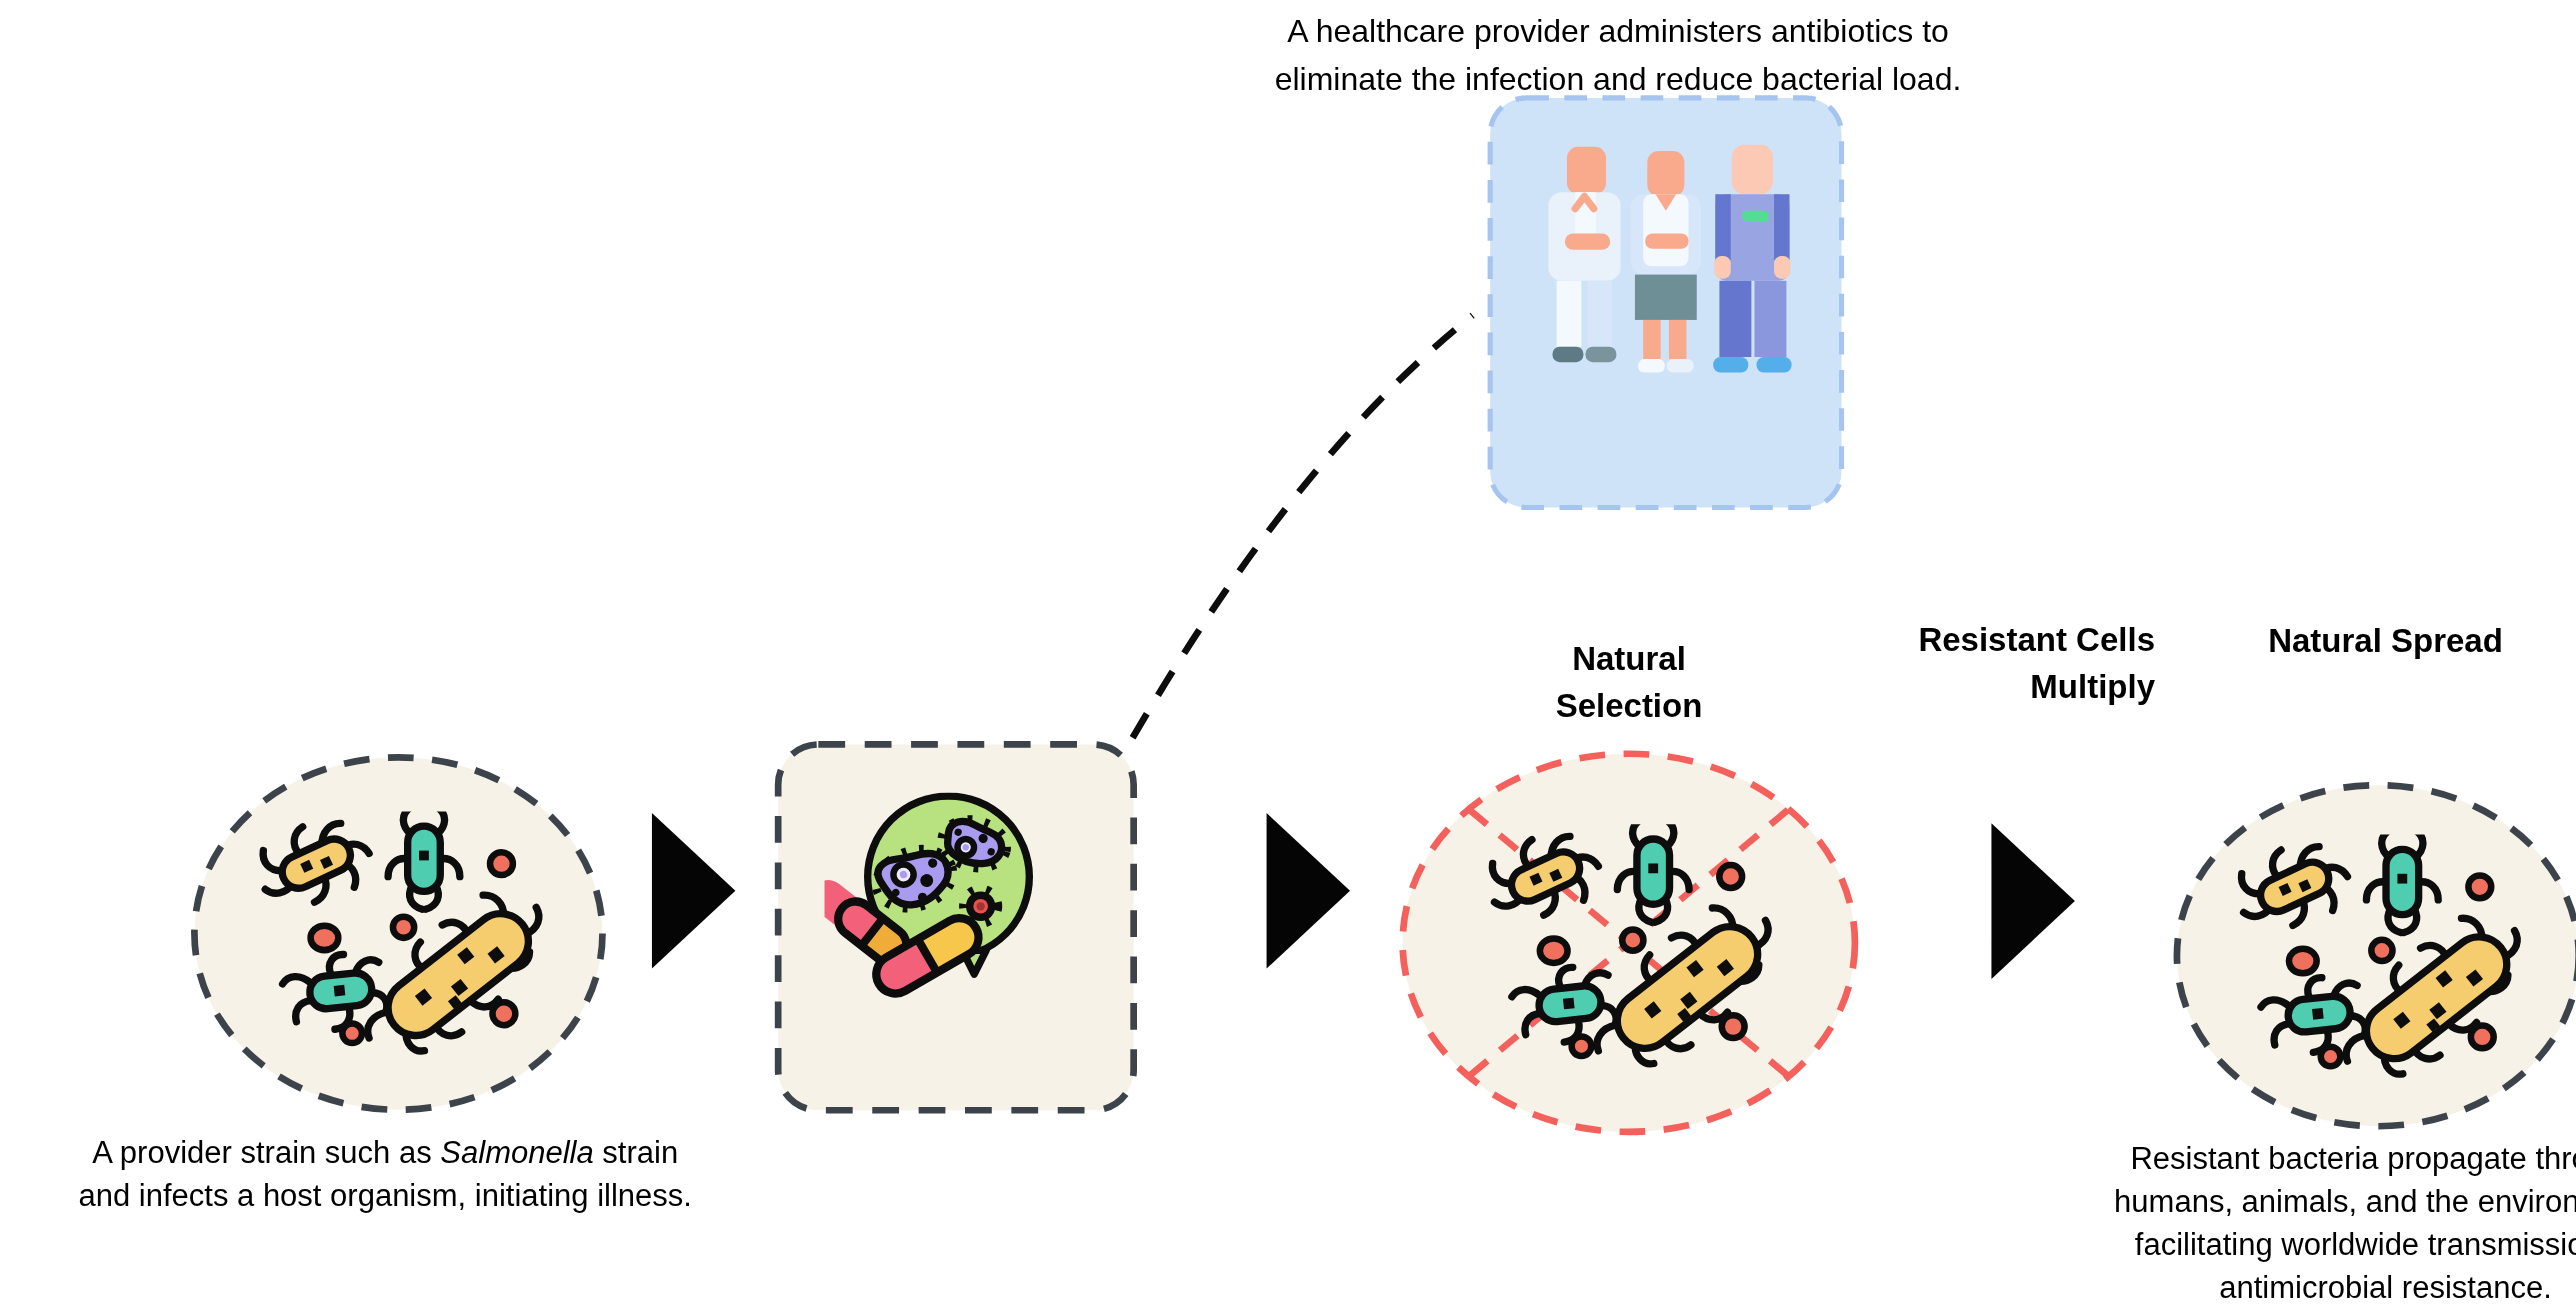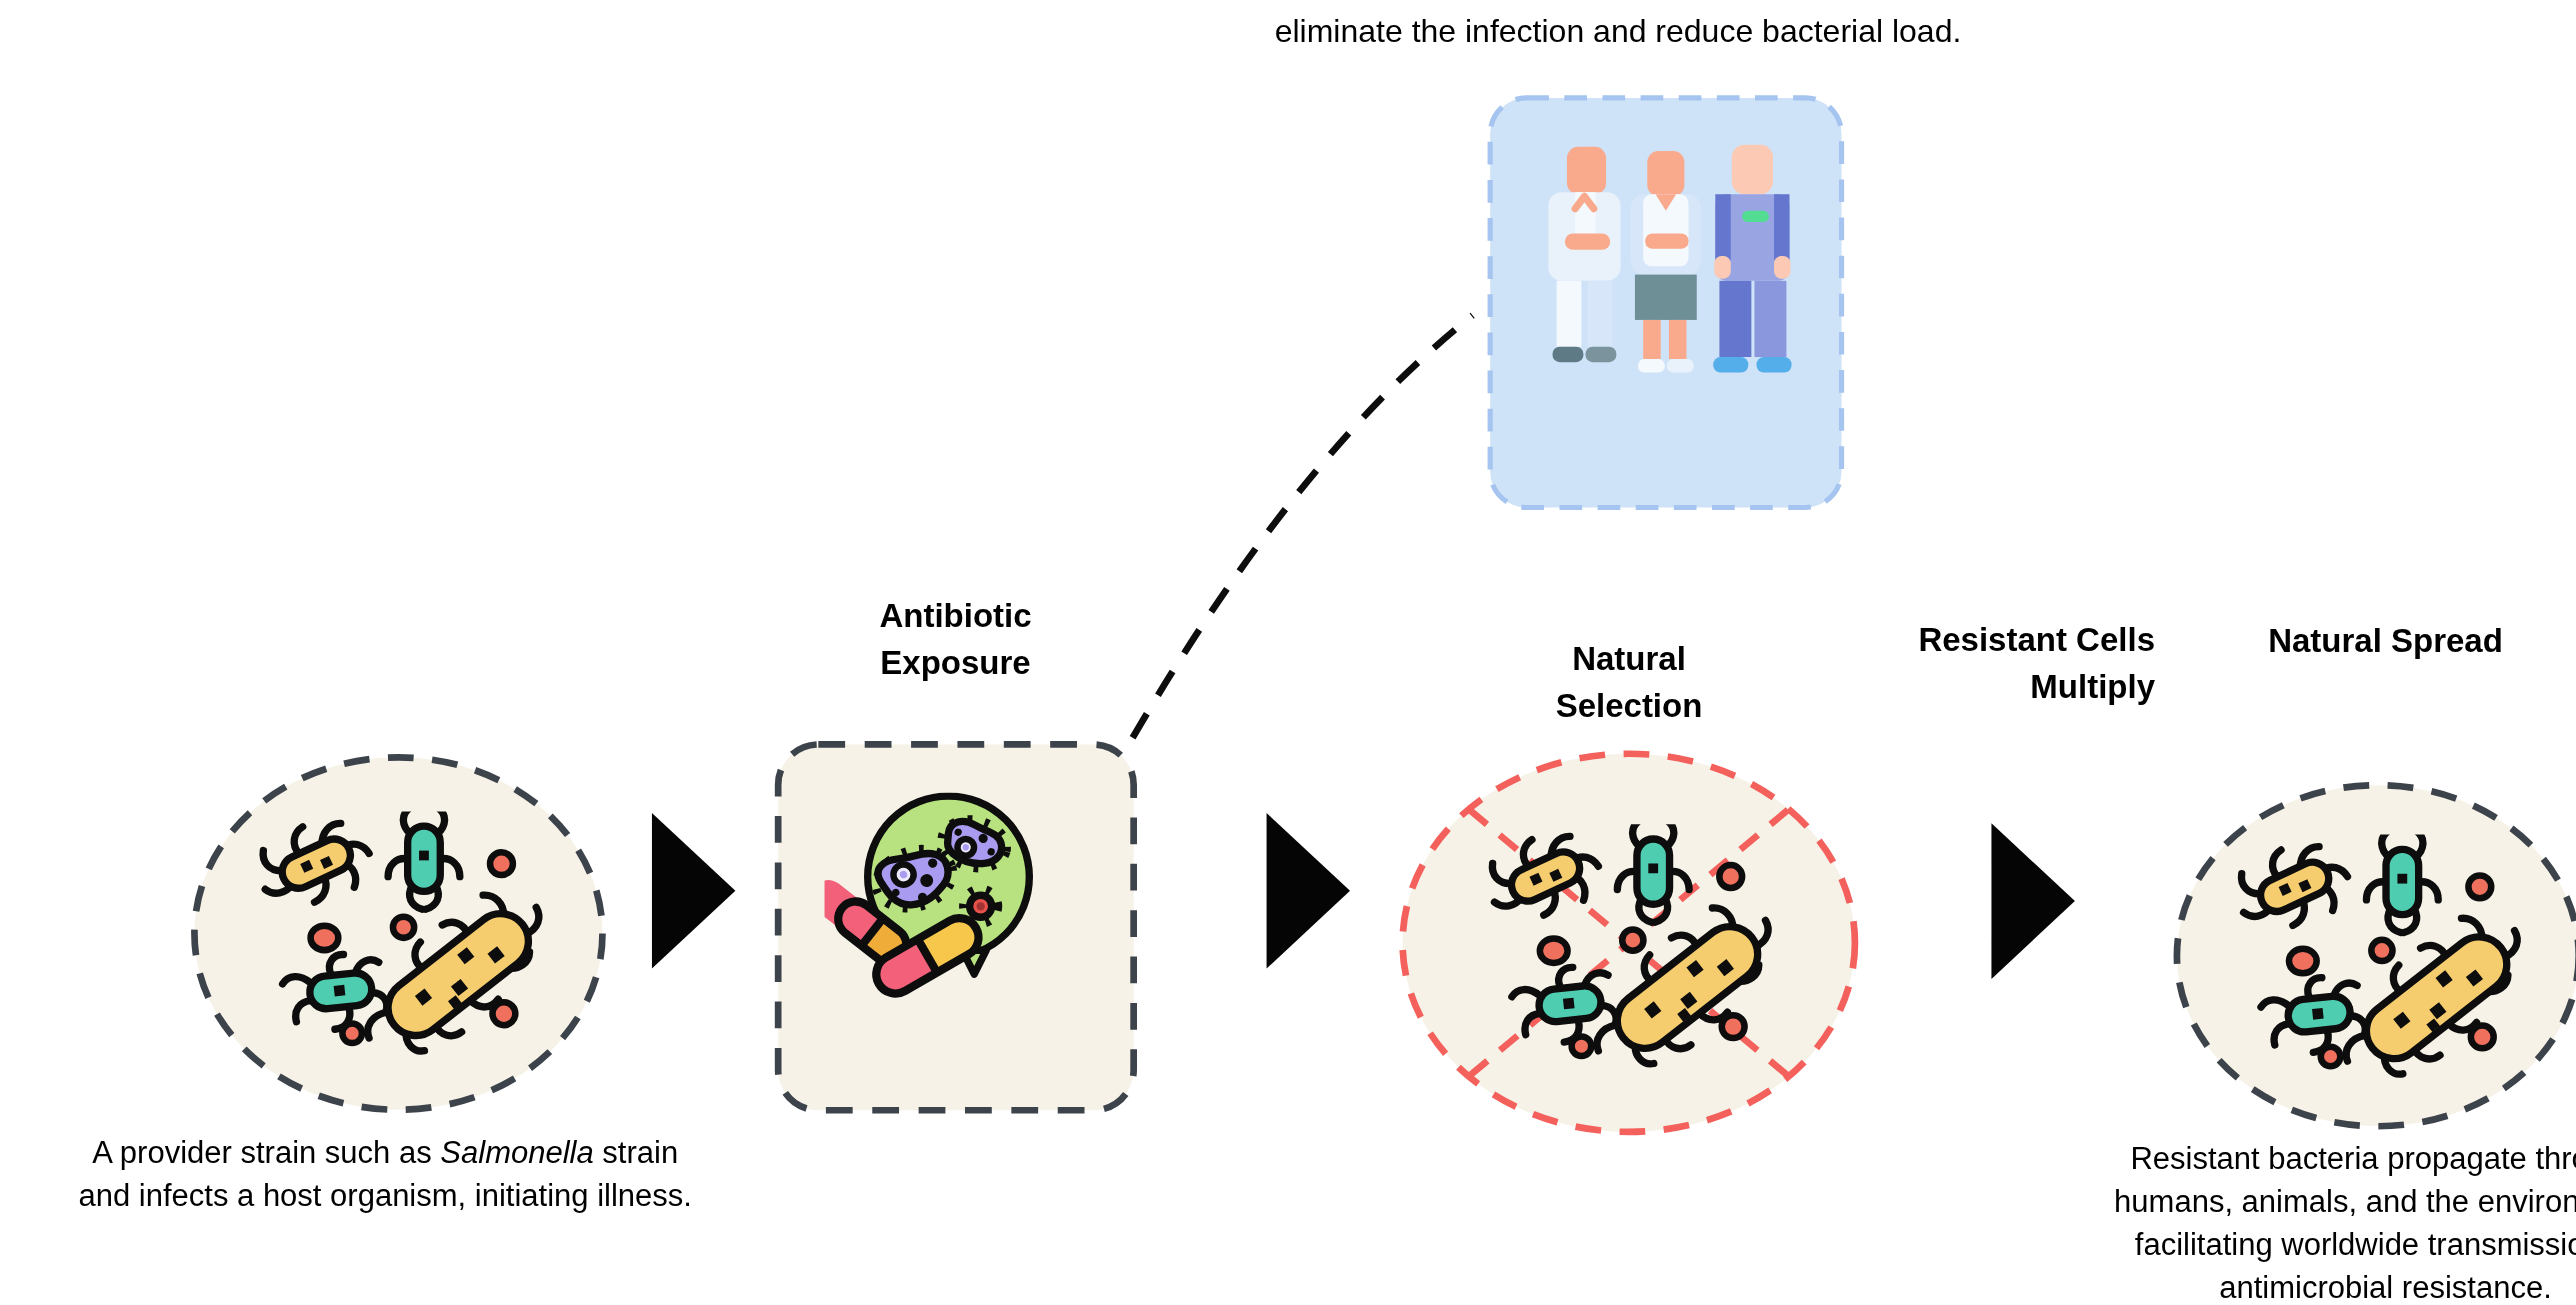--- a/index.html
+++ b/index.html
@@ -250,25 +250,25 @@
 
     <polygon class="arrow" points="3865,1598 3865,1900 4027,1749"></polygon>
 
     <g>
       <ellipse class="panel-ellipse" cx="4615" cy="1855" rx="390" ry="331"></ellipse>
       <use href="#bacteria-cluster" x="4330" y="1620" width="570" height="475"></use>
     </g>
   </svg>
 
   <div class="txt annotation" style="left:1206px;top:7.2px;width:824px;">
+    <div class="line">A healthcare provider administers antibiotics to</div>
     <div class="line">eliminate the infection and reduce bacterial load.</div>
   </div>
 
 
-  <div class="txt stage-title" style="left:811px;top:592px;width:289px;">Antibiotic Exposure</div>
 
   <div class="txt stage-title" style="left:1495px;top:628px;width:268px;margin-top:7px;">Natural Selection</div>
 
   <div class="txt stage-title" style="left:1825px;top:616px;width:330px;text-align:right;">Resistant Cells Multiply</div>
 
   <div class="txt stage-title" style="left:2205px;top:617px;width:361px;">Natural Spread</div>
 
   <div class="txt caption" style="left:-10.3px;top:1131px;width:791px;">
     <div class="line"><span>A provider strain such as </span><span class="it">Salmonella</span><span> strain</span></div>
     <div class="line">and infects a host organism, initiating illness.</div>

